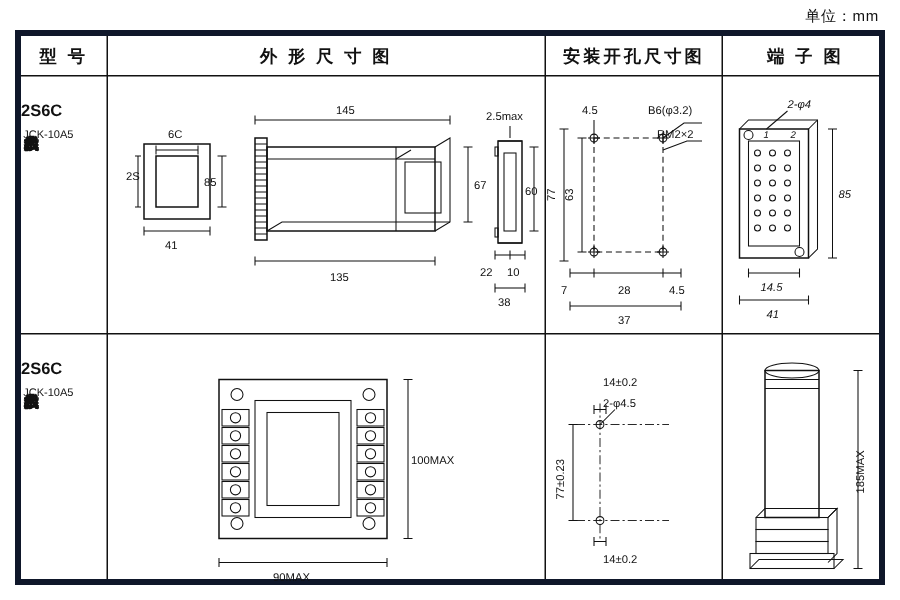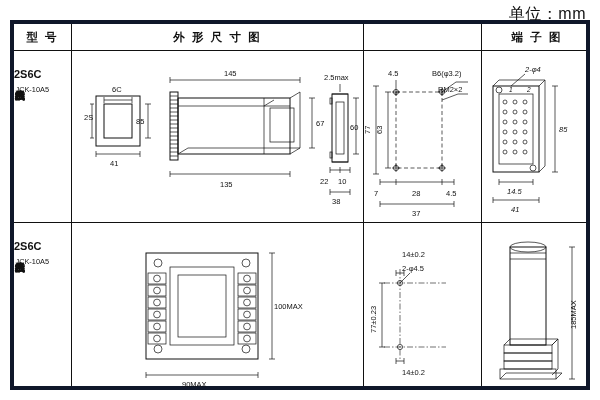--- a/index.html
+++ b/index.html
@@ -7,21 +7,21 @@
     width:600px;height:400px;
     background:#ffffff;
     font-family:"Liberation Sans", sans-serif;
     color:#111;
     position:relative;
     overflow:hidden;
   }
   .unit{
     position:absolute;
     right:14px;top:4px;
-    font-size:16px;
+    font-size:10px;
     letter-spacing:.5px;
   }
   .table{
     position:absolute;
     left:10px;top:20px;
     width:580px;height:370px;
     border:4px solid #0f172a;
     box-sizing:border-box;
   }
   
@@ -66,20 +66,21 @@
 
   <div class="vline" style="left:57px;"></div>
   <div class="vline" style="left:349px;"></div>
   <div class="vline" style="left:467px;"></div>
 
   <div class="hline" style="top:26px;"></div>
   <div class="hline" style="top:198px;"></div>
 
   <div class="hdr" style="left:0;width:57px;">型 号</div>
   <div class="hdr" style="left:58px;width:291px;text-align:right;">外 形 尺 寸 图</div>
+  <div class="hdr" style="left:350px;width:117px;">安装开孔尺寸图</div>
   <div class="hdr" style="left:468px;width:110px;">端 子 图</div>
 
   <div class="cell-model" style="left:0;top:44px;width:57px;">
     <div class="code">2S6C</div>
     <div class="vert">凸出式板后接线</div>
     <div class="sub">JCK-10A5</div>
   </div>
 
   <div class="draw" style="left:60px;top:30px;">
     <svg width="288" height="166" viewBox="0 0 288 166">

